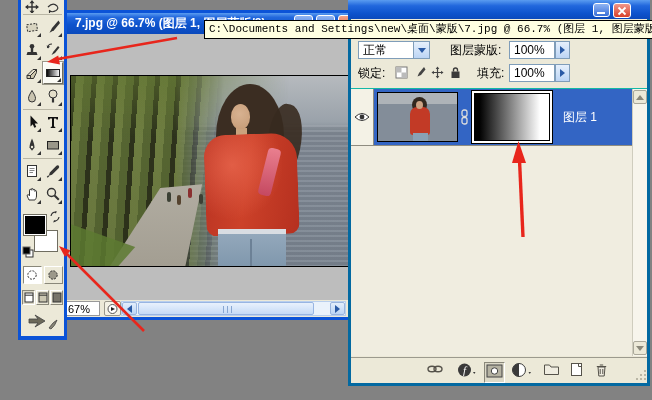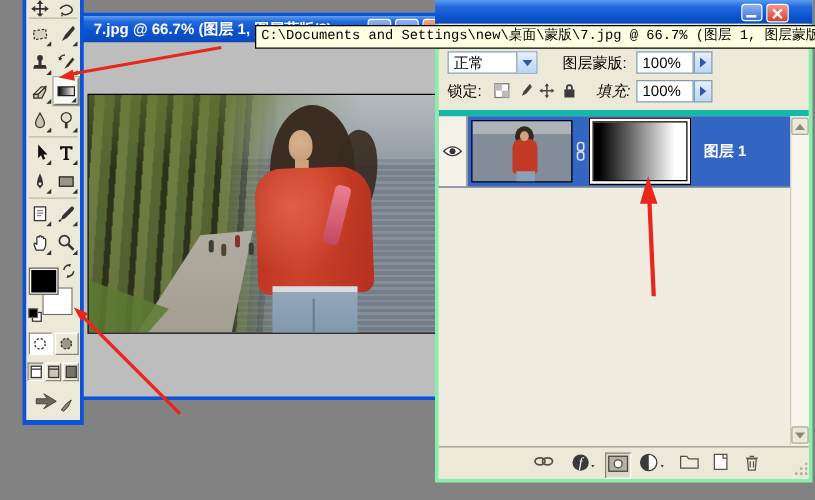--- a/index.html
+++ b/index.html
@@ -101,21 +101,21 @@
           display:flex; align-items:center; justify-content:center; }
   .mbtn.pressed { background:#fff; border-color:#8a887a #fff #fff #8a887a; }
   .screens { display:flex; justify-content:center; gap:1px; margin-top:6px; }
   .sbtn { width:13px; height:15px; background:#ece9d8; border:1px solid; border-color:#fff #8a887a #8a887a #fff;
           display:flex; align-items:center; justify-content:center; }
   .sbtn.pressed { background:#dcd9c8; border-color:#8a887a #fff #fff #8a887a; }
   .irbtn { display:flex; justify-content:center; margin-top:7px; }
 
   
   .panel { position:absolute; left:348px; top:0; width:302px; height:386px;
-           background:#86efac; padding:0 3px 3px 3px; z-index:30; }
+           background:#0369a1; padding:0 3px 3px 3px; z-index:30; }
   .panel-title { position:absolute; left:0; top:0; right:0; height:19px;
                  background:linear-gradient(180deg,#5a9cf0 0%,#2268dd 30%,#0d53cd 70%,#0a49bc 100%); }
   .p-btn { position:absolute; top:3px; width:17px; height:14px; border:1px solid #fff; border-radius:3px; }
   .p-min { left:245px; background:linear-gradient(180deg,#8fb4f2,#3a6fd8); }
   .p-min:after { content:""; position:absolute; left:3px; bottom:2px; width:8px; height:2px; background:#fff; }
   .p-close { left:265px; width:18px; height:15px; background:linear-gradient(180deg,#f0978a,#d9402a); }
   .p-close svg { display:block; margin:2px auto; }
   .panel-body { position:absolute; left:3px; right:3px; top:19px; bottom:3px; background:#ece9d8; }
 
   .p-row { position:absolute; left:0; right:0; height:20px; }
@@ -125,21 +125,21 @@
   .dd-arrow { position:absolute; top:0; right:0; width:16px; height:16px;
               background:linear-gradient(180deg,#e6f0fc,#bcd5f5); border-left:1px solid #7f9db9;
               display:flex; align-items:center; justify-content:center; }
   .spin { position:absolute; width:15px; height:18px; background:linear-gradient(180deg,#e6f0fc,#bcd5f5);
           border:1px solid #7f9db9; display:flex; align-items:center; justify-content:center; }
   .tri-d { width:0;height:0;border-left:4px solid transparent;border-right:4px solid transparent;border-top:5px solid #2a5aa5; }
   .tri-rt { width:0;height:0;border-top:4px solid transparent;border-bottom:4px solid transparent;border-left:5px solid #2a5aa5; }
   .lockicons { position:absolute; top:2px; display:flex; gap:5px; }
 
   .layer-list { position:absolute; left:0; right:0; top:69px; bottom:27px; background:#f0ede0;
-                border-top:5px solid #14b8a6;font-weight:bold; }
+                border-top:1px solid #14b8a6; }
   .lrow { position:absolute; left:0; right:15px; height:57px; display:flex; align-items:center;
           border-bottom:1px solid #8e8c80; }
   .lrow.sel { background:#3365c4; }
   .eyebox { width:23px; height:100%; border-right:1px solid #8e8c80; background:#f4f2e6;
             display:flex; align-items:center; justify-content:center; }
   .thumb { width:81px; height:50px; border:1px solid #000; margin-left:3px; position:relative; overflow:hidden; }
   .linkcol { width:13px; display:flex; justify-content:center; }
   .maskwrap { width:82px; height:54px; border:1px solid #000; background:#fff; padding:2px; }
   .maskgrad { width:100%; height:100%; background:linear-gradient(90deg,#000 6%,#fff 88%); border:1px solid #000; }
   .lname { font-size:12px; margin-left:10px; color:#000; white-space:nowrap; }
@@ -207,20 +207,44 @@
       <div class="person" style="left:128px;top:118px;"></div>
       <div class="person" style="left:139px;top:108px;background:#4b4b42;"></div>
       <div class="woman-hair"></div>
       <div class="woman-hair2"></div>
       <div class="woman-neck"></div>
       <div class="woman-face"></div>
       <div class="woman-top"></div>
       <div class="woman-sash"></div>
       <div class="woman-jeans"></div>
     </div>
+    <div class="statusbar">
+      <div class="zoombox">
+        <span>67%</span>
+      </div>
+      <div class="stat-menu">
+        <svg width="12" height="12" viewBox="0 0 12 12">
+          <circle cx="5.5" cy="6" r="4.5" fill="#fff" stroke="#555"></circle>
+          <path d="M4 4 L8 6 L4 8 z" fill="#222"></path>
+        </svg>
+      </div>
+      <div class="hscroll">
+        <div class="hs-btn" style="left:0;">
+            <span class="tri-l"></span>
+          </div>
+        <div class="hs-thumb">
+          <i style="left:84px"></i>
+            <i style="left:88px"></i>
+            <i style="left:92px"></i>
+        </div>
+        <div class="hs-btn" style="right:0;">
+            <span class="tri-r"></span>
+          </div>
+      </div>
+    </div>
   </div>
 </div>
 
 <div class="toolbar">
  <div class="tb-inner">
   <div class="trow partial">
     <div class="tool">
       <svg width="16" height="16" viewBox="0 0 16 16">
         <path d="M8 2v12M2 8h12" stroke="#333" stroke-width="1.4" fill="none"></path>
         <path d="M8 1l-2.5 3.2h5zM8 15l-2.5-3.2h5zM1 8l3.2-2.5v5zM15 8l-3.2-2.5v5z" fill="#333"></path>
@@ -464,21 +488,21 @@
         </svg>
         <svg width="13" height="13" viewBox="0 0 13 13">
           <path d="M6.5 1.5 v10 M1.5 6.5 h10" stroke="#444" stroke-width="1.2"></path>
           <path d="M6.5 0.5l-1.8 2.4h3.6zM6.5 12.5l-1.8-2.4h3.6zM0.5 6.5l2.4-1.8v3.6zM12.5 6.5l-2.4-1.8v3.6z" fill="#444"></path>
         </svg>
         <svg width="13" height="13" viewBox="0 0 13 13">
           <rect x="2.5" y="5.5" width="8" height="6.5" fill="#3a3a3a"></rect>
           <path d="M4.5 5.5 V4 a2 2 0 0 1 4 0 v1.5" fill="none" stroke="#3a3a3a" stroke-width="1.4"></path>
         </svg>
       </span>
-      <span class="lbl" style="left:126px;font-style:italic;">填充:</span>
+      <span class="lbl" style="left:126px;">填充:</span>
       <div class="field" style="left:158px; width:46px;">
         <span>100%</span>
       </div>
       <span class="spin" style="left:204px;">
           <span class="tri-rt"></span>
         </span>
     </div>
 
     <div class="layer-list">
       <div class="lrow sel" style="top:0;">

